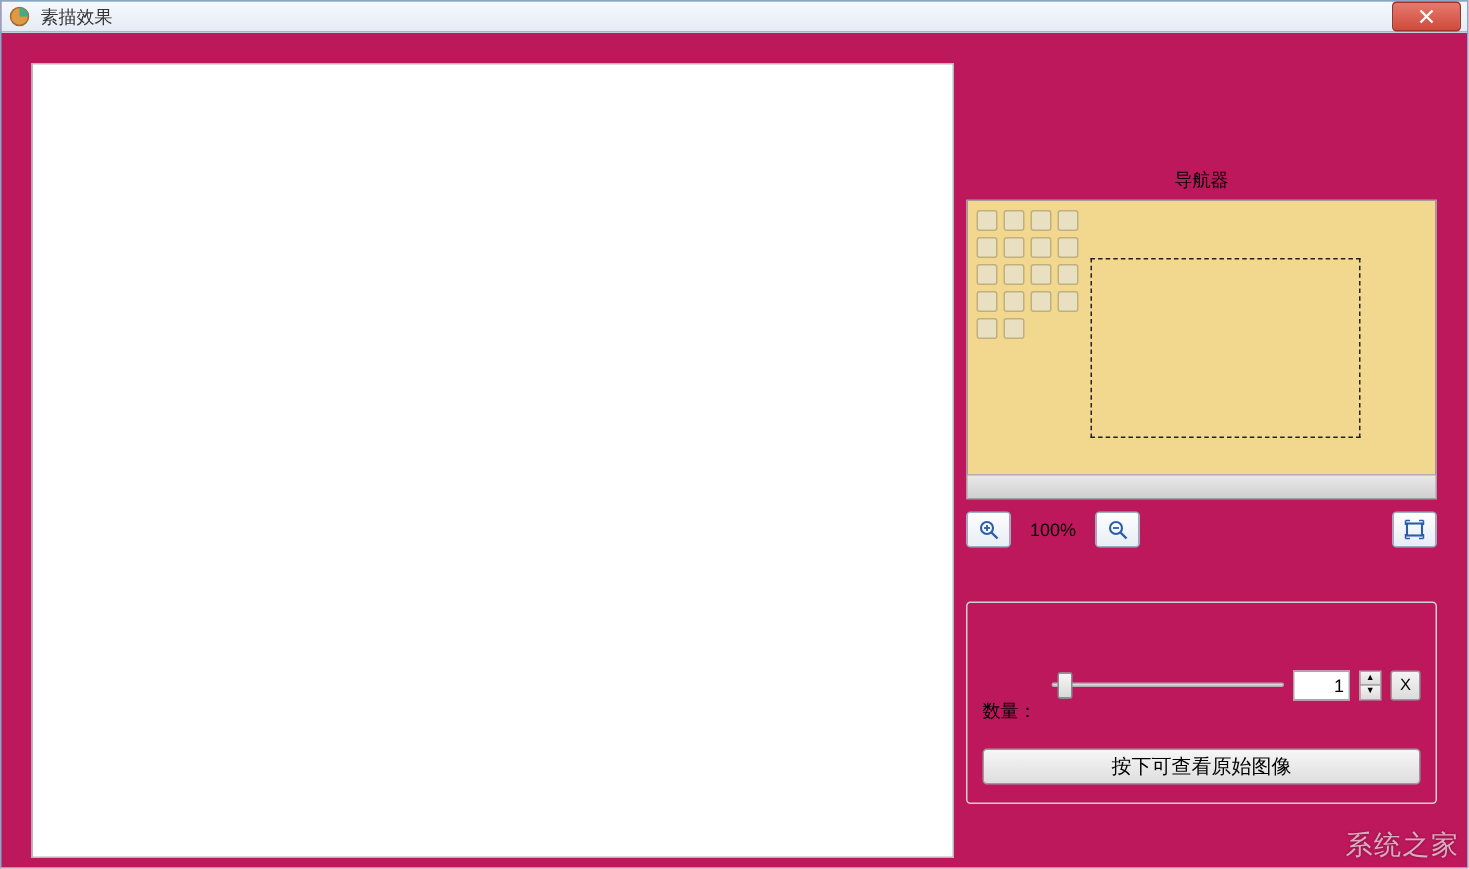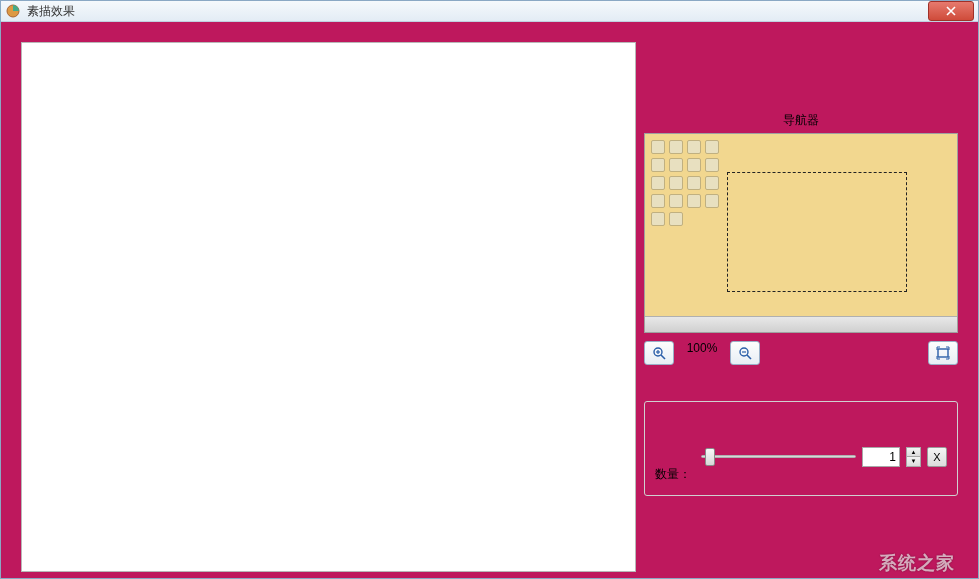--- a/index.html
+++ b/index.html
@@ -97,21 +97,21 @@
 }
 .nav-taskbar {
   position: absolute;
   left: 0; right: 0; bottom: 0;
   height: 16px;
   background: linear-gradient(to bottom, #e8e8e8, #d0d0d0);
   border-top: 1px solid #b0b0b0;
 }
 .zoom-row {
   display: flex;
-  align-items: flex-start;
+  align-items: center;
   gap: 8px;
   margin-top: 8px;
 }
 .zoom-row .spacer { flex: 1; }
 .icon-btn {
   width: 30px; height: 24px;
   border: 1px solid #9ab0c8;
   background: linear-gradient(to bottom, #fdfdfd, #e8eef5);
   border-radius: 3px;
   display: flex; align-items: center; justify-content: center;
@@ -215,25 +215,25 @@
 .action-btn {
   min-width: 80px; height: 24px;
   border: 1px solid #5a8cc0;
   background: linear-gradient(to bottom,#f2f8ff,#d4e6f7);
   border-radius:3px;
   display:flex;align-items:center;justify-content:center;
   cursor:pointer;
 }
 .watermark {
   position:absolute;
-  right:24px; bottom:4px;
+  right:6px; bottom:4px;
   font-size:18px; color:rgba(255,255,255,.65);
   text-shadow:0 0 2px rgba(0,0,0,.4);
   pointer-events:none;
-  font-weight:bold;
+  font-weight:normal;
   letter-spacing:1px;
   margin-top:36px;
 }
 </style>
 </head>
 <body>
 
 <div class="window">
   <div class="titlebar">
     <span class="appicon">
@@ -320,20 +320,21 @@
             <div class="slider-thumb"></div>
           </div>
           <input class="numbox" readonly="" value="1" style="">
           <div class="spinner">
             <div>▲</div>
             <div>▼</div>
           </div>
           <div class="small-btn">X</div>
         </div>
 
+        <button class="wide-btn">按下可查看原始图像</button>
 
       </div>
 
     </div>
   </div>
 
   <div class="watermark">系统之家</div>
 </div>
 
 </body></html>

